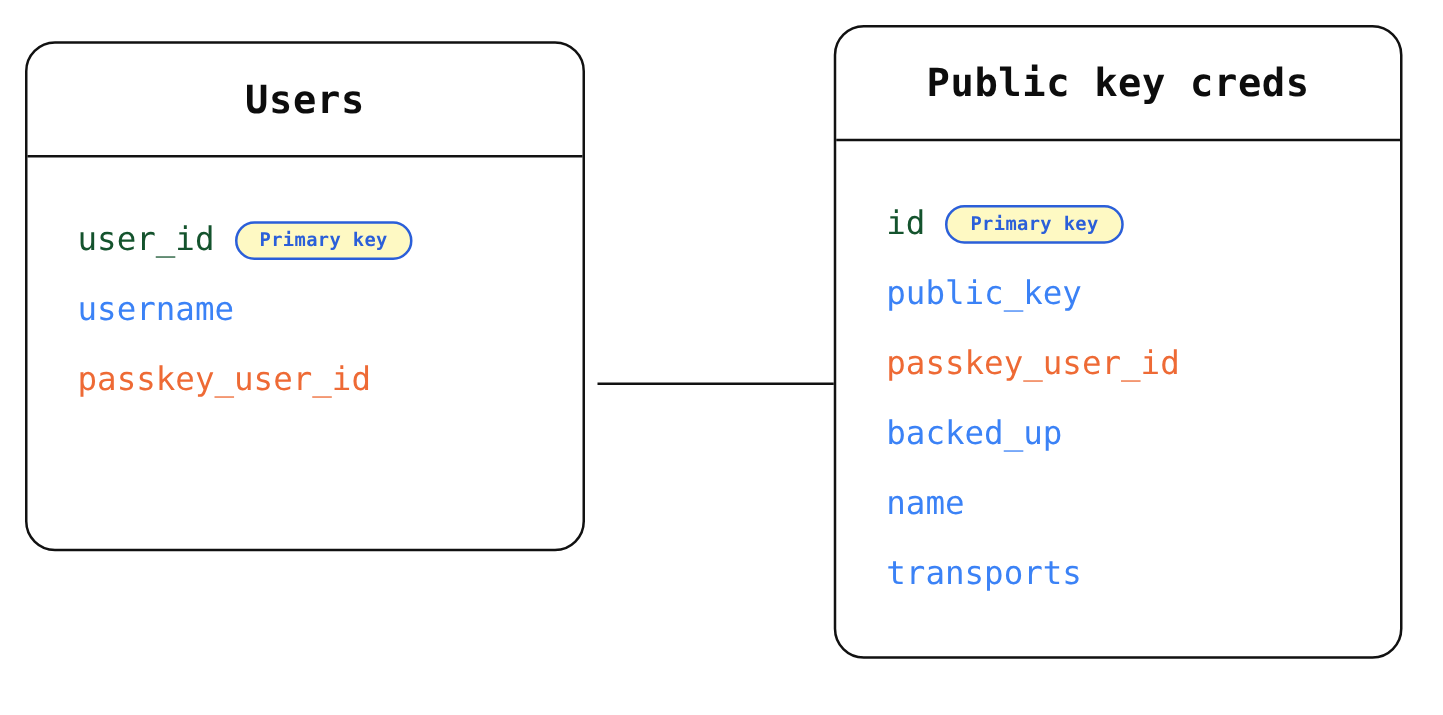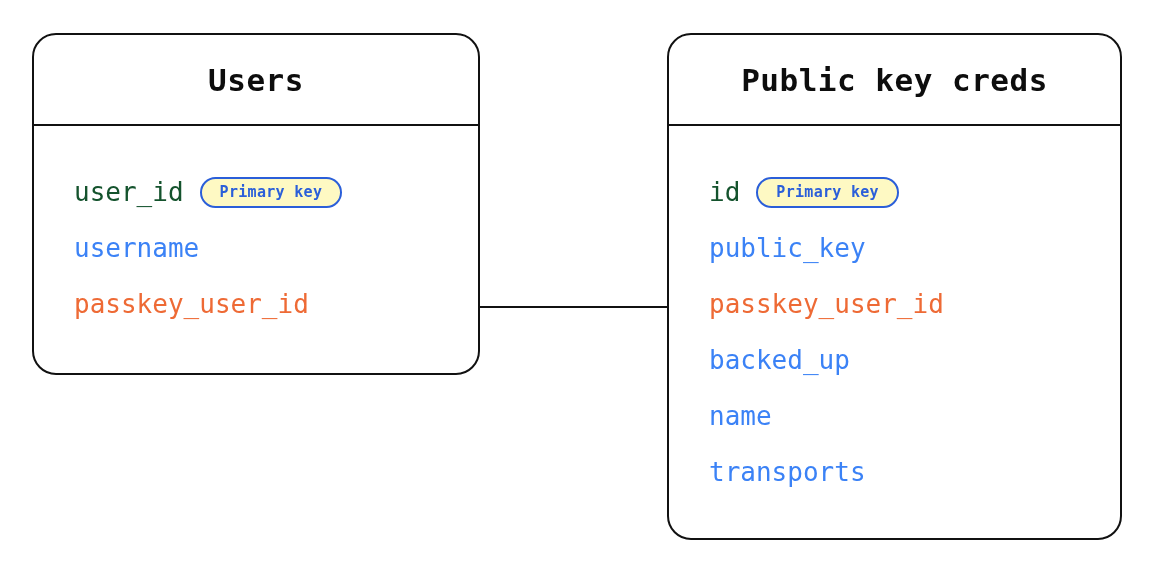--- a/index.html
+++ b/index.html
@@ -107,37 +107,37 @@
   .connector {
     position: absolute;
     background: #111111;
     height: 2px;
   }
 </style>
 </head>
 <body>
 
 <div id="canvas">
-    <div class="entity" style="left: 32px; top: 33px; width: 448px; height: 342px;">
+    <div class="entity" style="left: 20px; top: 33px; width: 448px; height: 408px;">
       <div class="entity-title">Users</div>
       <div class="entity-divider"></div>
       <div class="entity-fields">
         <div class="field-row">
           <span class="field-name is-pk">user_id</span>
           <span class="pk-badge">Primary key</span>
         </div>
         <div class="field-row">
           <span class="field-name">username</span>
         </div>
         <div class="field-row">
           <span class="field-name is-fk">passkey_user_id</span>
         </div>
       </div>
     </div>
-    <div class="entity" style="left: 667px; top: 33px; width: 455px; height: 507px; text-decoration: underline;">
+    <div class="entity" style="left: 667px; top: 20px; width: 455px; height: 507px; text-decoration: underline;">
       <div class="entity-title">Public key creds</div>
       <div class="entity-divider"></div>
       <div class="entity-fields">
         <div class="field-row">
           <span class="field-name is-pk">id</span>
           <span class="pk-badge">Primary key</span>
         </div>
         <div class="field-row">
           <span class="field-name">public_key</span>
         </div>

